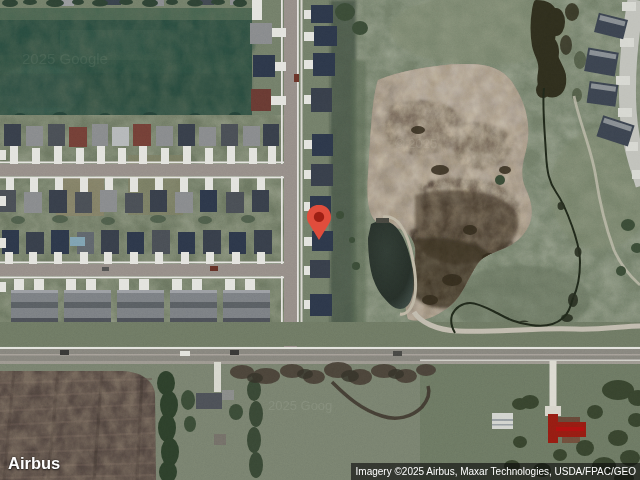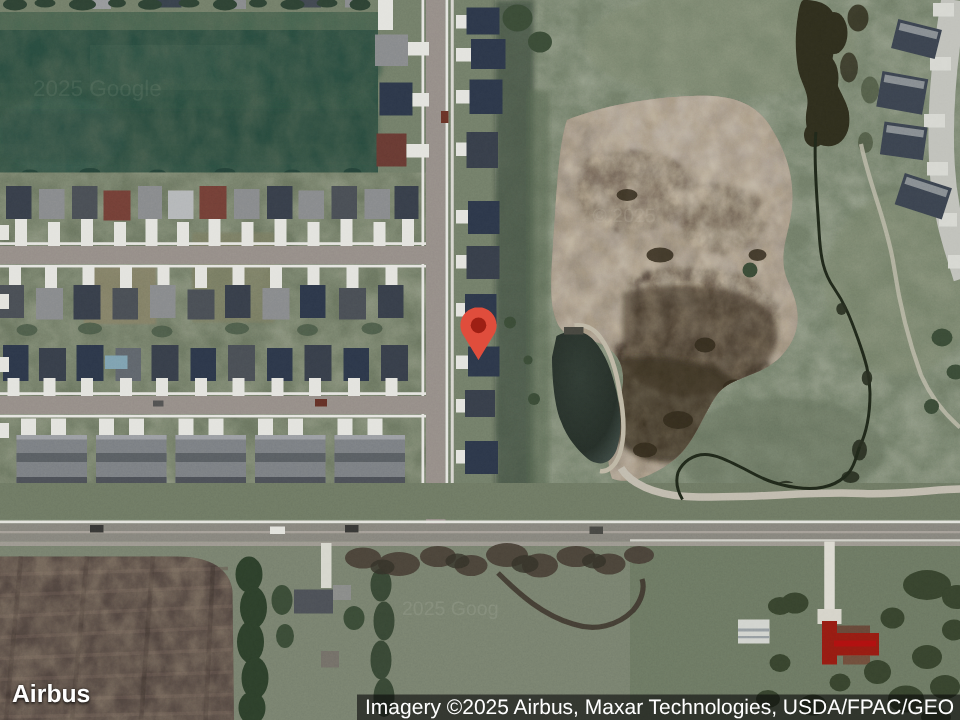--- a/index.html
+++ b/index.html
@@ -1,21 +1,21 @@
 <!DOCTYPE html>
 <html><head>
 <meta charset="utf-8">
 <style>
   html,body{margin:0;padding:0;width:640px;height:480px;overflow:hidden;background:#75826b;font-family:"Liberation Sans",sans-serif;}
   #map{position:relative;width:640px;height:480px;}
   svg{display:block;filter:blur(0.45px) saturate(0.92) brightness(0.96) contrast(1.03);}
   .glogo{position:absolute;left:8px;top:454px;font-size:16.5px;font-weight:bold;letter-spacing:0;color:#fff;
     text-shadow:0 0 2px rgba(0,0,0,.7),0 1px 2px rgba(0,0,0,.6);}
   .attrib{position:absolute;right:0;top:463px;height:17px;background:rgba(10,10,10,.62);color:#fff;
-    font-size:14px;line-height:17px;padding:0 4px 0 5px;white-space:nowrap;}
+    font-size:10px;line-height:17px;padding:0 4px 0 5px;white-space:nowrap;}
 </style>
 </head>
 <body>
 <div id="map">
 <svg width="640" height="480" viewBox="0 0 640 480">
 <defs>
   <filter id="noise" x="0" y="0" width="100%" height="100%">
     <feTurbulence type="fractalNoise" baseFrequency="0.9" numOctaves="2" seed="7" stitchTiles="stitch"></feTurbulence>
     <feColorMatrix type="matrix" values="0 0 0 0 0.5  0 0 0 0 0.5  0 0 0 0 0.45  0 0 0 0.5 0"></feColorMatrix>
     <feComposite operator="in" in2="SourceGraphic"></feComposite>

